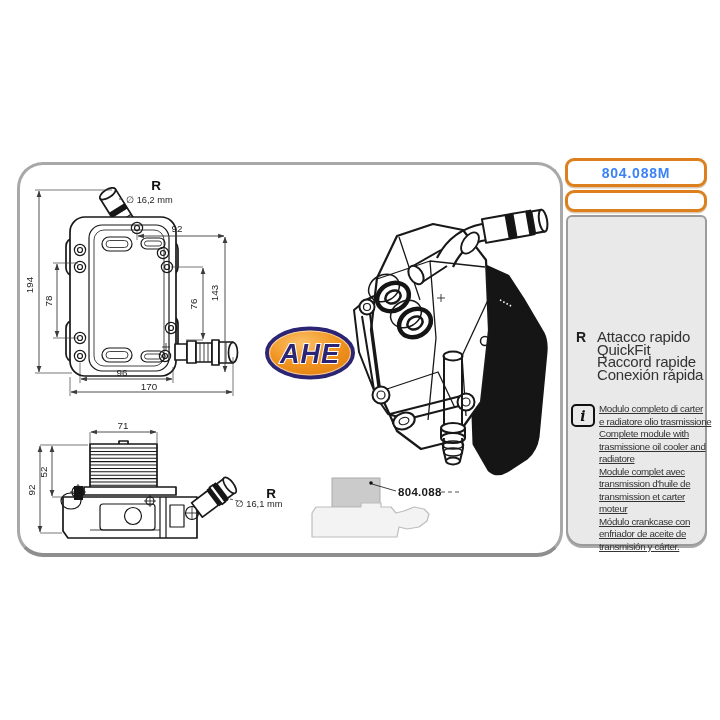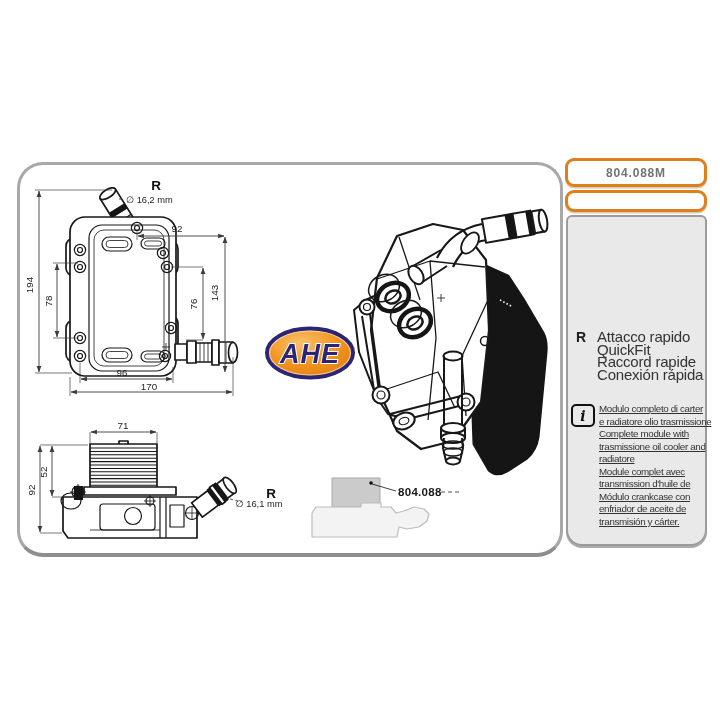--- a/index.html
+++ b/index.html
@@ -3,21 +3,21 @@
 <meta charset="utf-8">
 <style>
   html,body{margin:0;padding:0;background:#fff;}
   .page{position:relative;width:720px;height:720px;background:#fff;overflow:hidden;font-family:"Liberation Sans",sans-serif;}
   .main-panel{position:absolute;left:17px;top:162px;width:546px;height:395px;box-sizing:border-box;
     background:#fff;border:3px solid #a8a8a8;border-bottom:4px solid #8e8e8e;border-radius:26px;}
   .pn-box{position:absolute;box-sizing:border-box;background:#fff;
     border:3px solid var(--accent-orange,#dd7f1c);border-radius:9px;box-shadow:0 1.5px 0 rgba(140,80,10,.3);}
   .pn-box.first{left:565px;top:158px;width:142px;height:29px;display:flex;align-items:center;justify-content:center;}
   .pn-box.second{left:565px;top:190px;width:142px;height:22px;}
-  .pn-text{font-weight:bold;font-size:12px;letter-spacing:.8px;color:#737373;}
+  .pn-text{font-weight:bold;font-size:14px;letter-spacing:.8px;color:#3b82f6;}
   .info-panel{position:absolute;left:566px;top:215px;width:141px;height:331px;box-sizing:border-box;
     background:var(--panel-gray,#e9e9e9);border:2px solid #9c9c9c;border-radius:6px 6px 16px 16px;box-shadow:0 2px 0 #ababab;}
   .quickfit-row{position:absolute;left:8px;top:114px;display:flex;}
   .r-symbol{font-weight:bold;font-size:14px;color:#1c1c1c;width:21px;line-height:13px;}
   .text-lines{font-size:15px;line-height:12.7px;color:#333;letter-spacing:-0.2px;}
   .info-row{position:absolute;left:3px;top:186px;display:flex;}
   .info-icon{flex:0 0 auto;width:20px;height:19px;border:2.4px solid #111;border-radius:5px;
     display:flex;align-items:center;justify-content:center;font-family:"DejaVu Serif",serif;
     font-style:italic;font-weight:bold;font-size:14px;color:#111;margin-right:4px;margin-top:1px;background:var(--panel-gray,#e9e9e9);}
   .info-lines{font-size:9.8px;line-height:12.55px;letter-spacing:-0.35px;color:#333;width:114px;text-decoration:underline;}
@@ -279,20 +279,21 @@
     <div class="info-row">
       <span class="info-icon">i</span>
       <div class="info-lines">
         <div>Modulo completo di carter</div>
         <div>e radiatore olio trasmissione</div>
         <div>Complete module with</div>
         <div>trasmissione oil cooler and</div>
         <div>radiatore</div>
         <div>Module complet avec</div>
         <div>transmission d'huile de</div>
+        <div>transmission et carter moteur</div>
         <div>Módulo crankcase con</div>
         <div>enfriador de aceite de</div>
         <div>transmisión y cárter.</div>
       </div>
     </div>
   </div>
 
 </div>
 
 </body></html>

